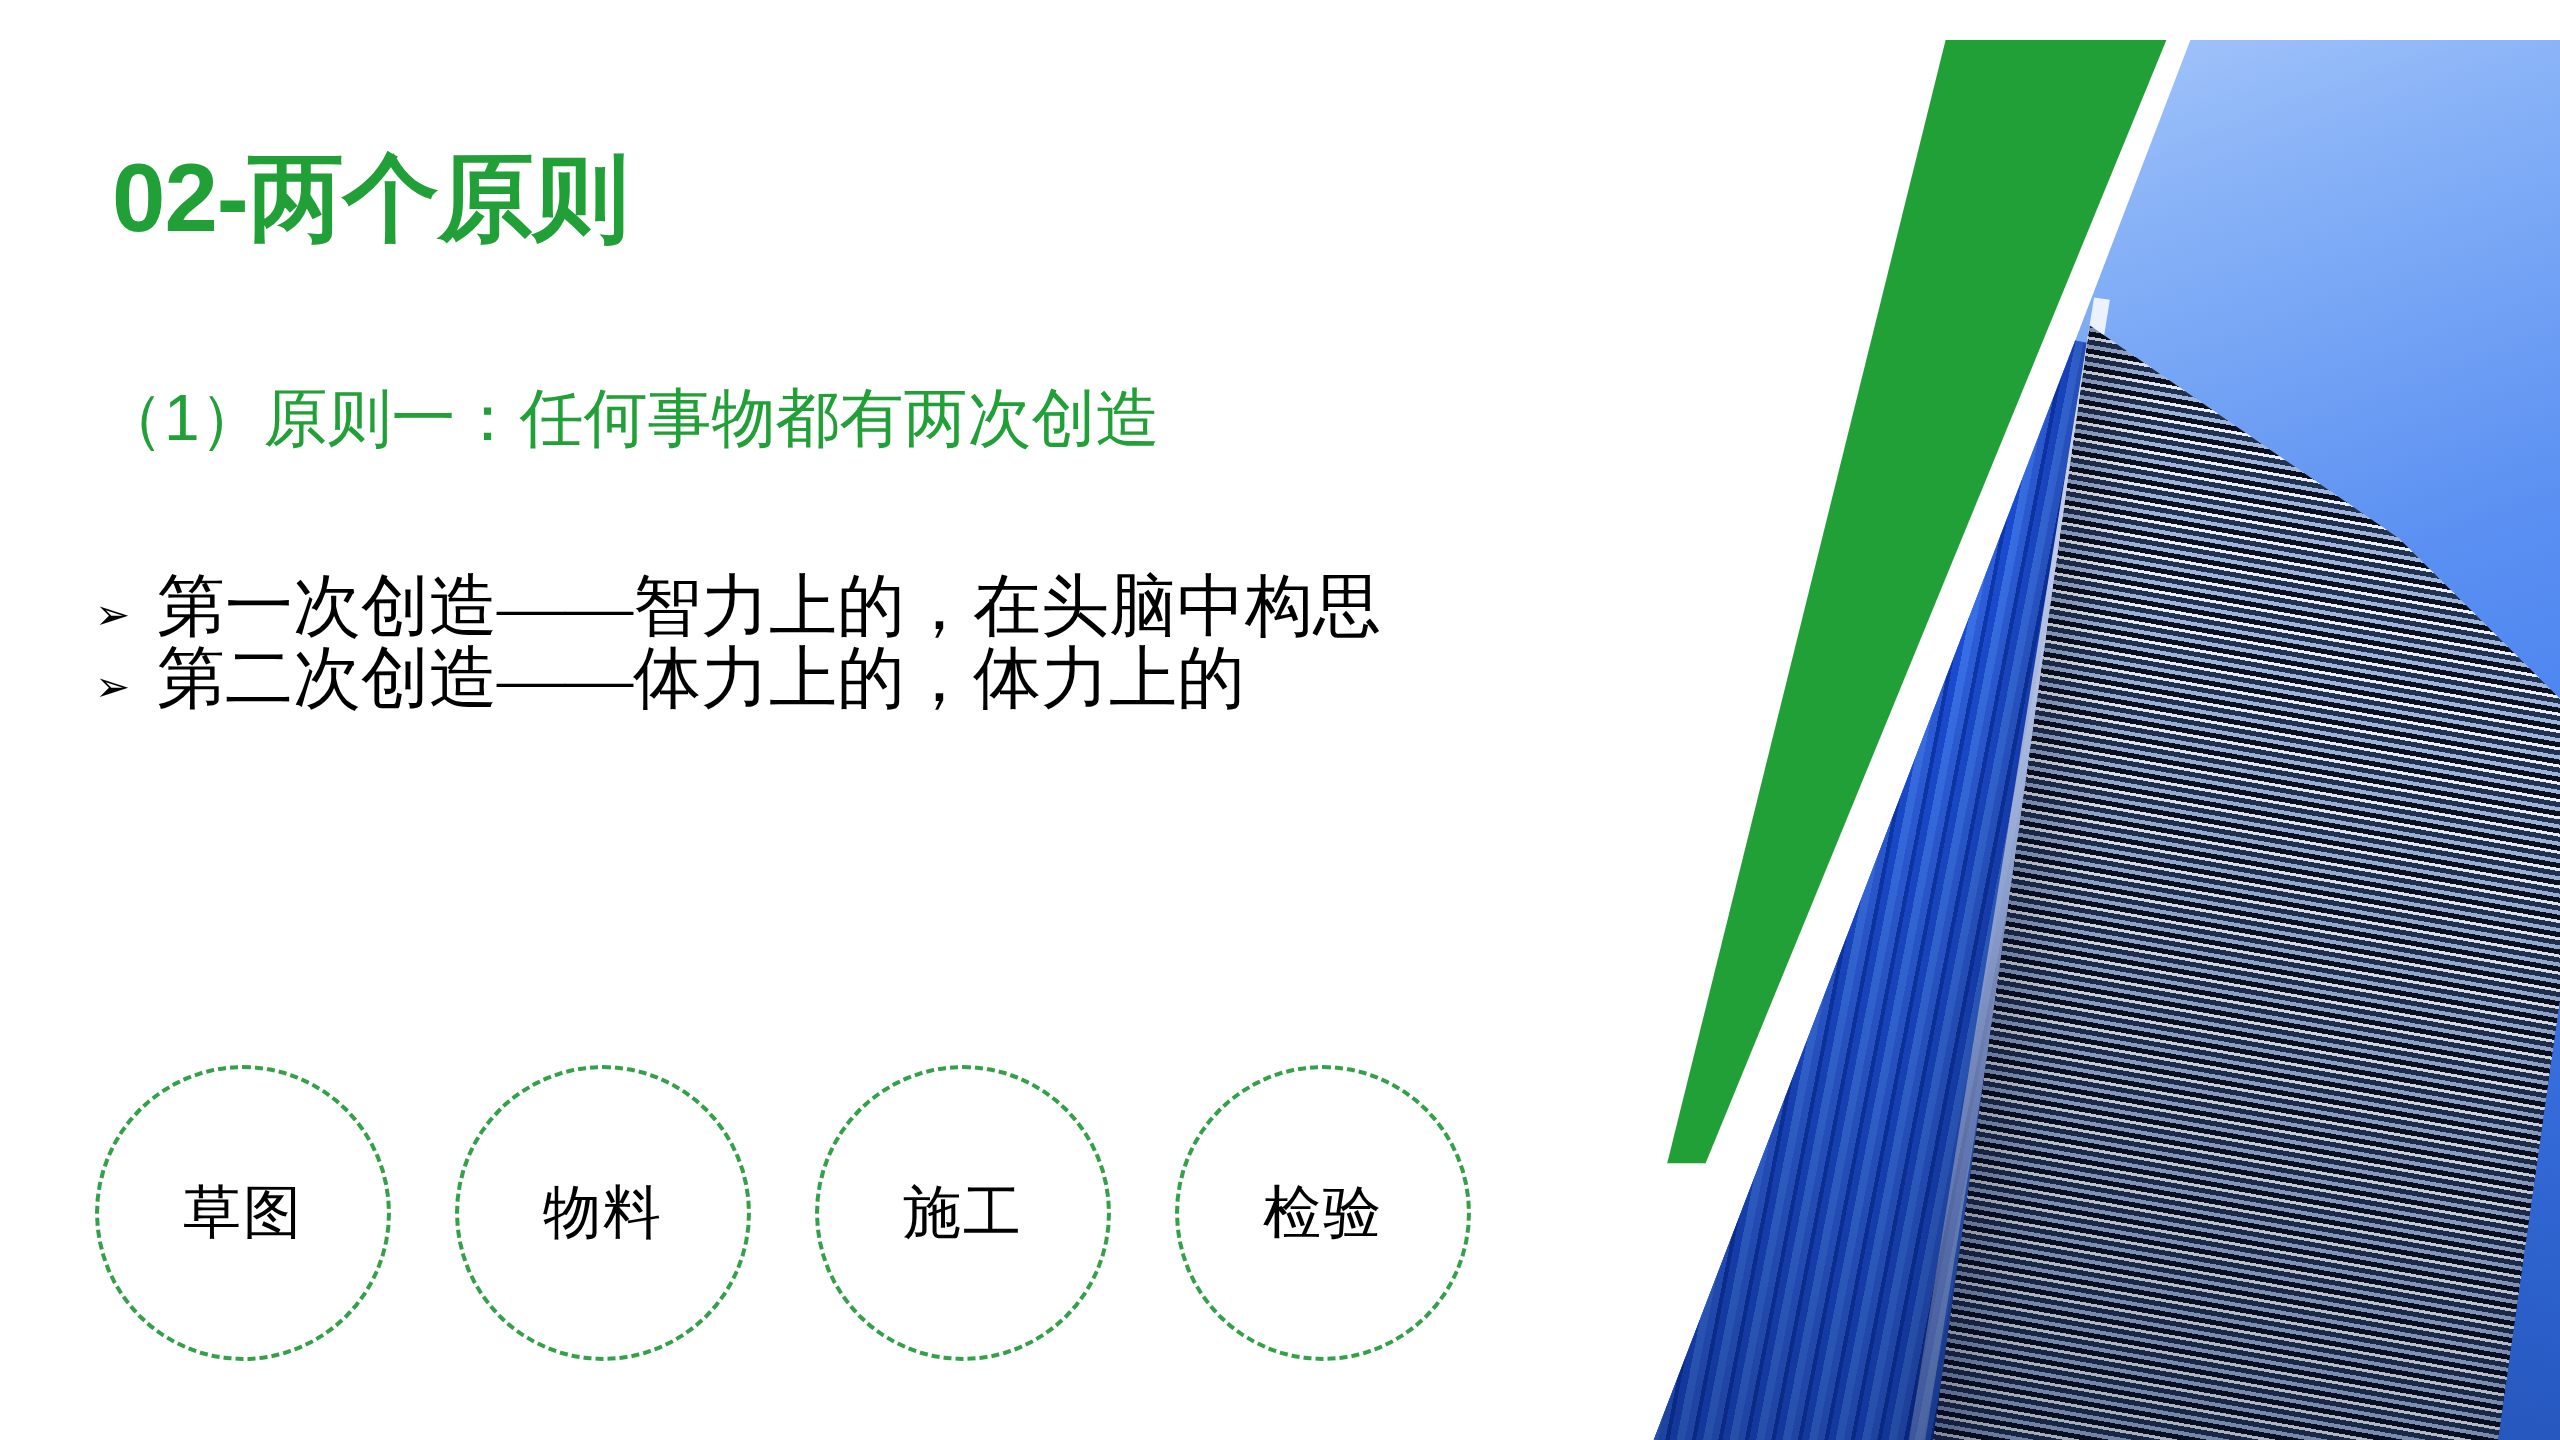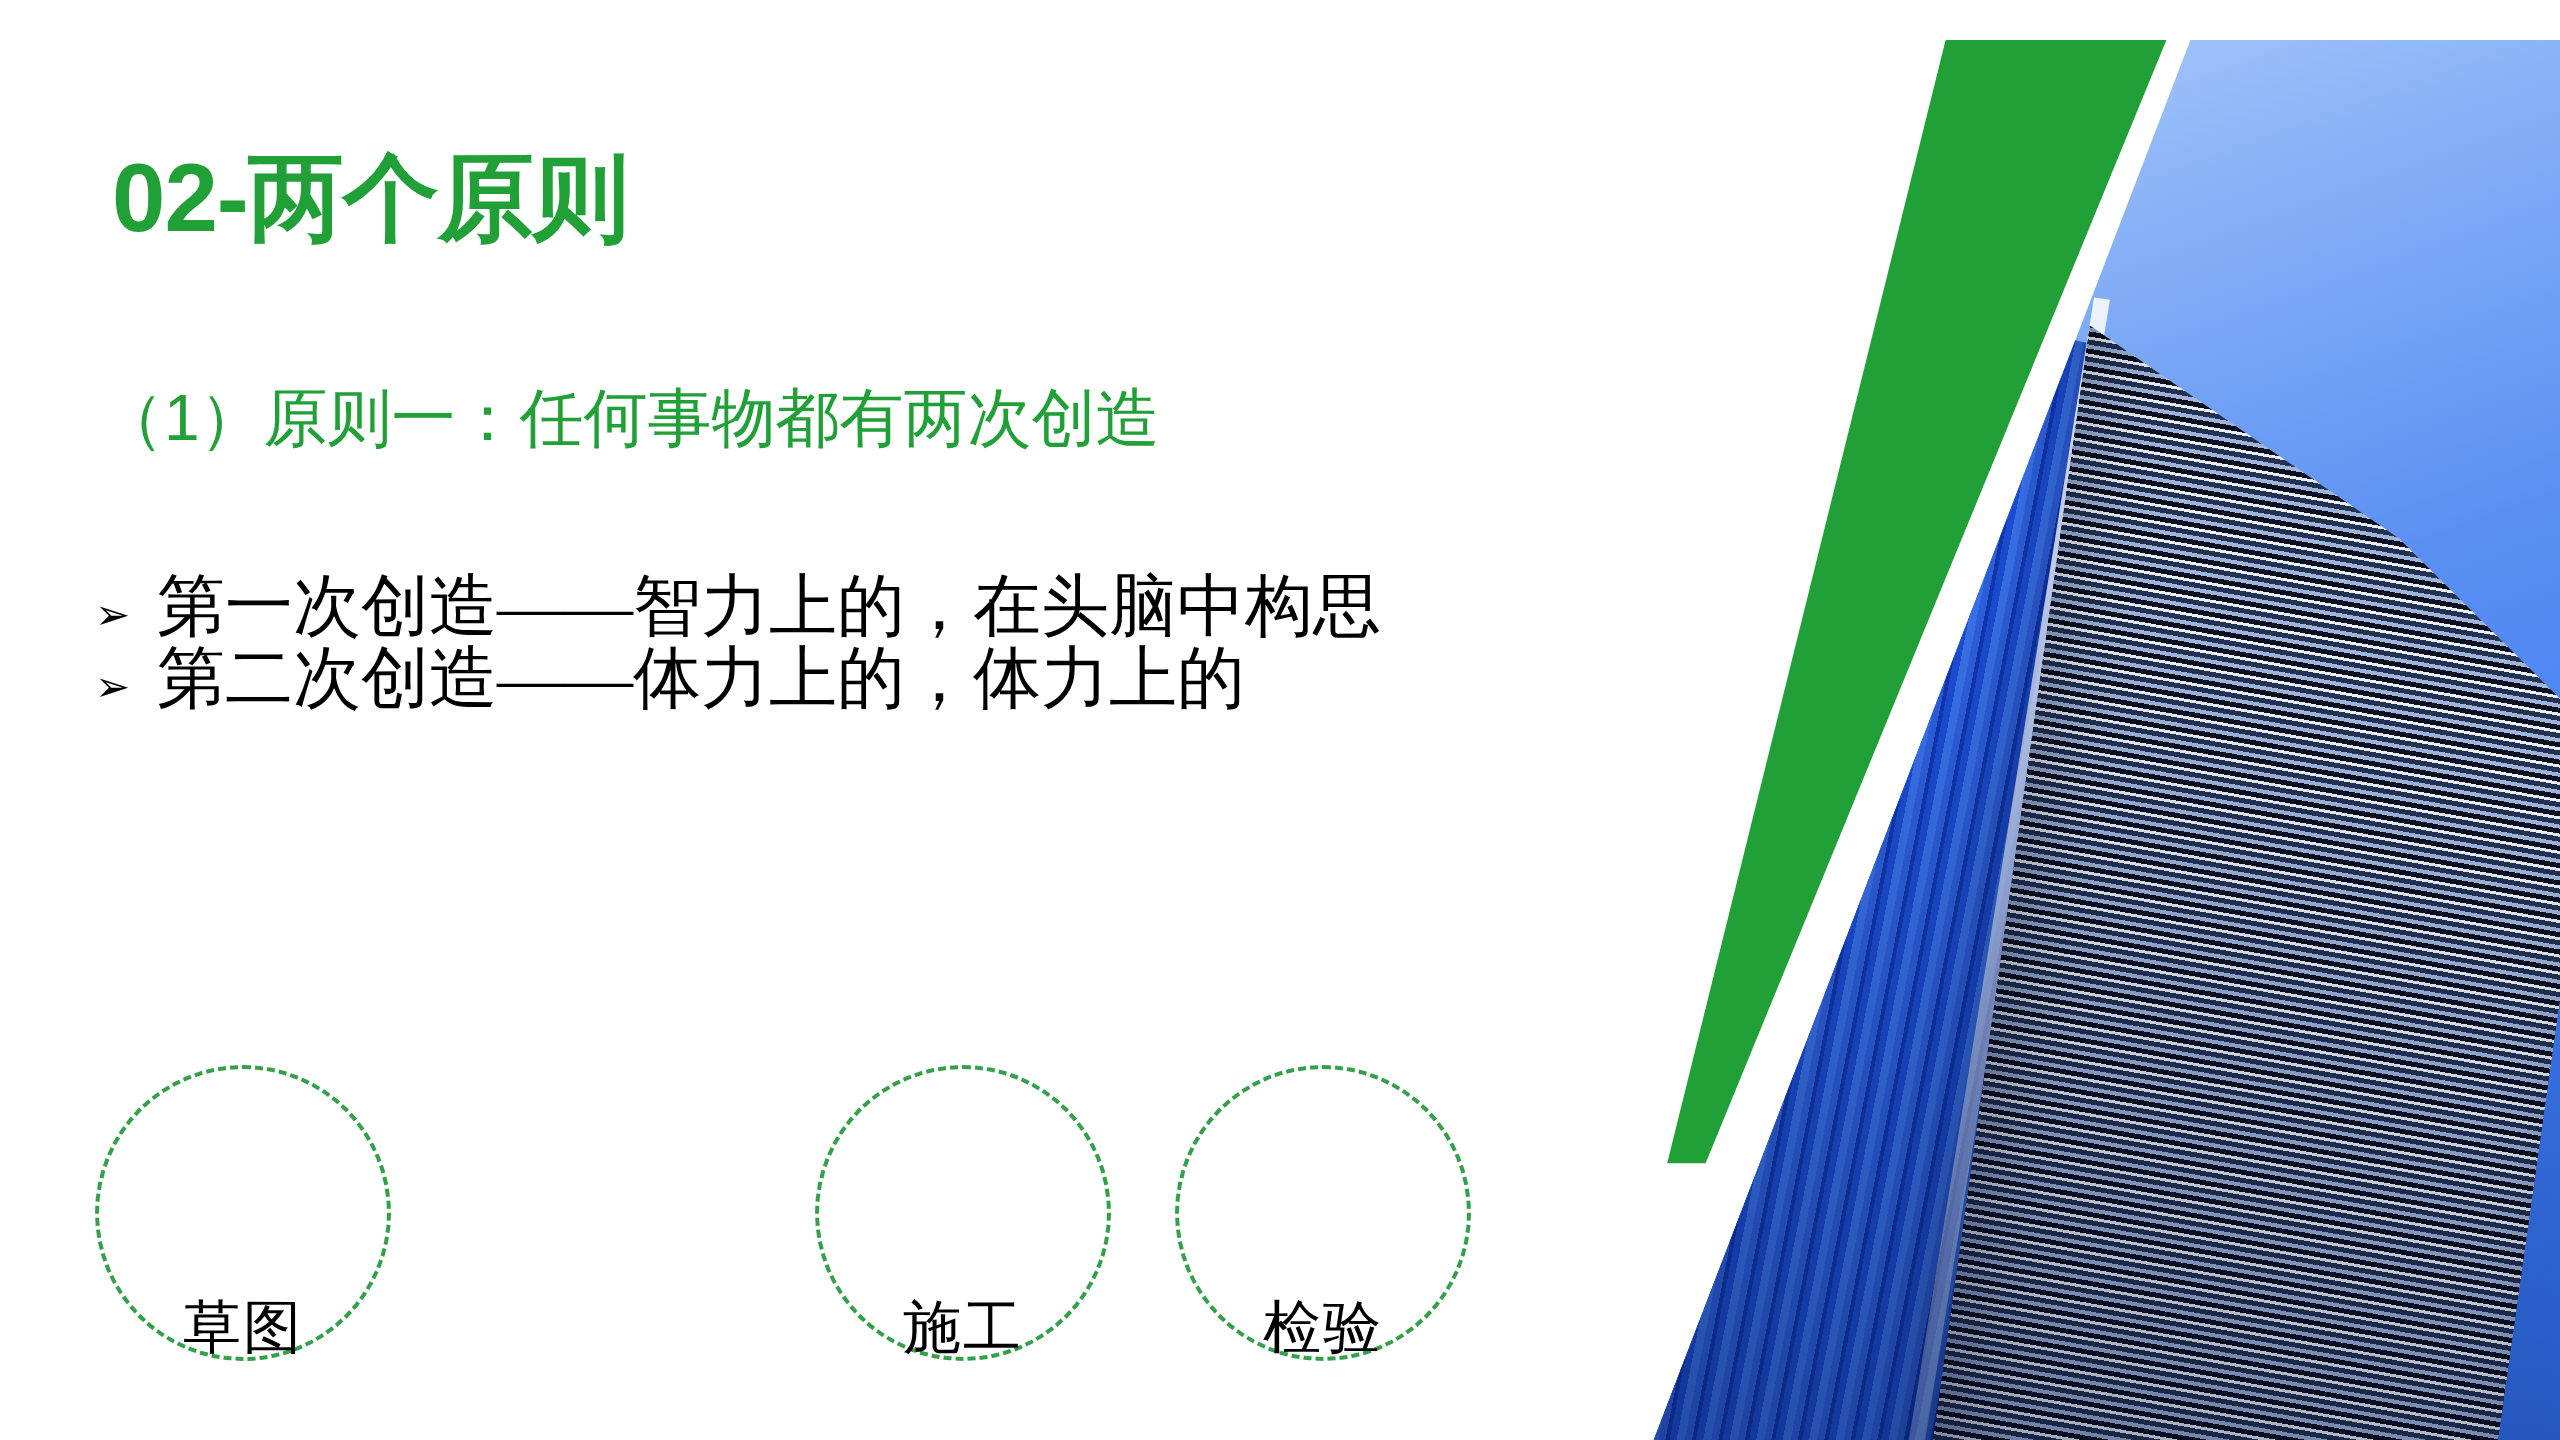--- a/index.html
+++ b/index.html
@@ -103,21 +103,21 @@
   }
   .circle {
     position: absolute;
     top: 0;
     width: 296px;
     height: 296px;
     border: 4px dashed #35a04a;
     border-radius: 50%;
     box-sizing: border-box;
     display: flex;
-    align-items: flex-end;
+    align-items: center;
     justify-content: center;
   }
   .circle-label {
     font-size: 58px;
     color: #000000;
     font-family: "Liberation Serif", "DejaVu Serif", serif;
     line-height: 1;
     letter-spacing: 2px;
   }
   .c0 { left: 0px; }
@@ -293,20 +293,23 @@
       <div class="bullet-row">
         <span class="bullet-marker">➢</span>
         <span class="bullet-text">第二次创造——体力上的，体力上的</span>
       </div>
     </div>
 
 
     <div class="circle-row">
       <div class="circle c0">
         <span class="circle-label">草图</span>
+      </div>
+      <div class="circle c1">
+        <span class="circle-label">物料</span>
       </div>
       <div class="circle c2">
         <span class="circle-label">施工</span>
       </div>
       <div class="circle c3">
         <span class="circle-label">检验</span>
       </div>
     </div>
 
   </div>

